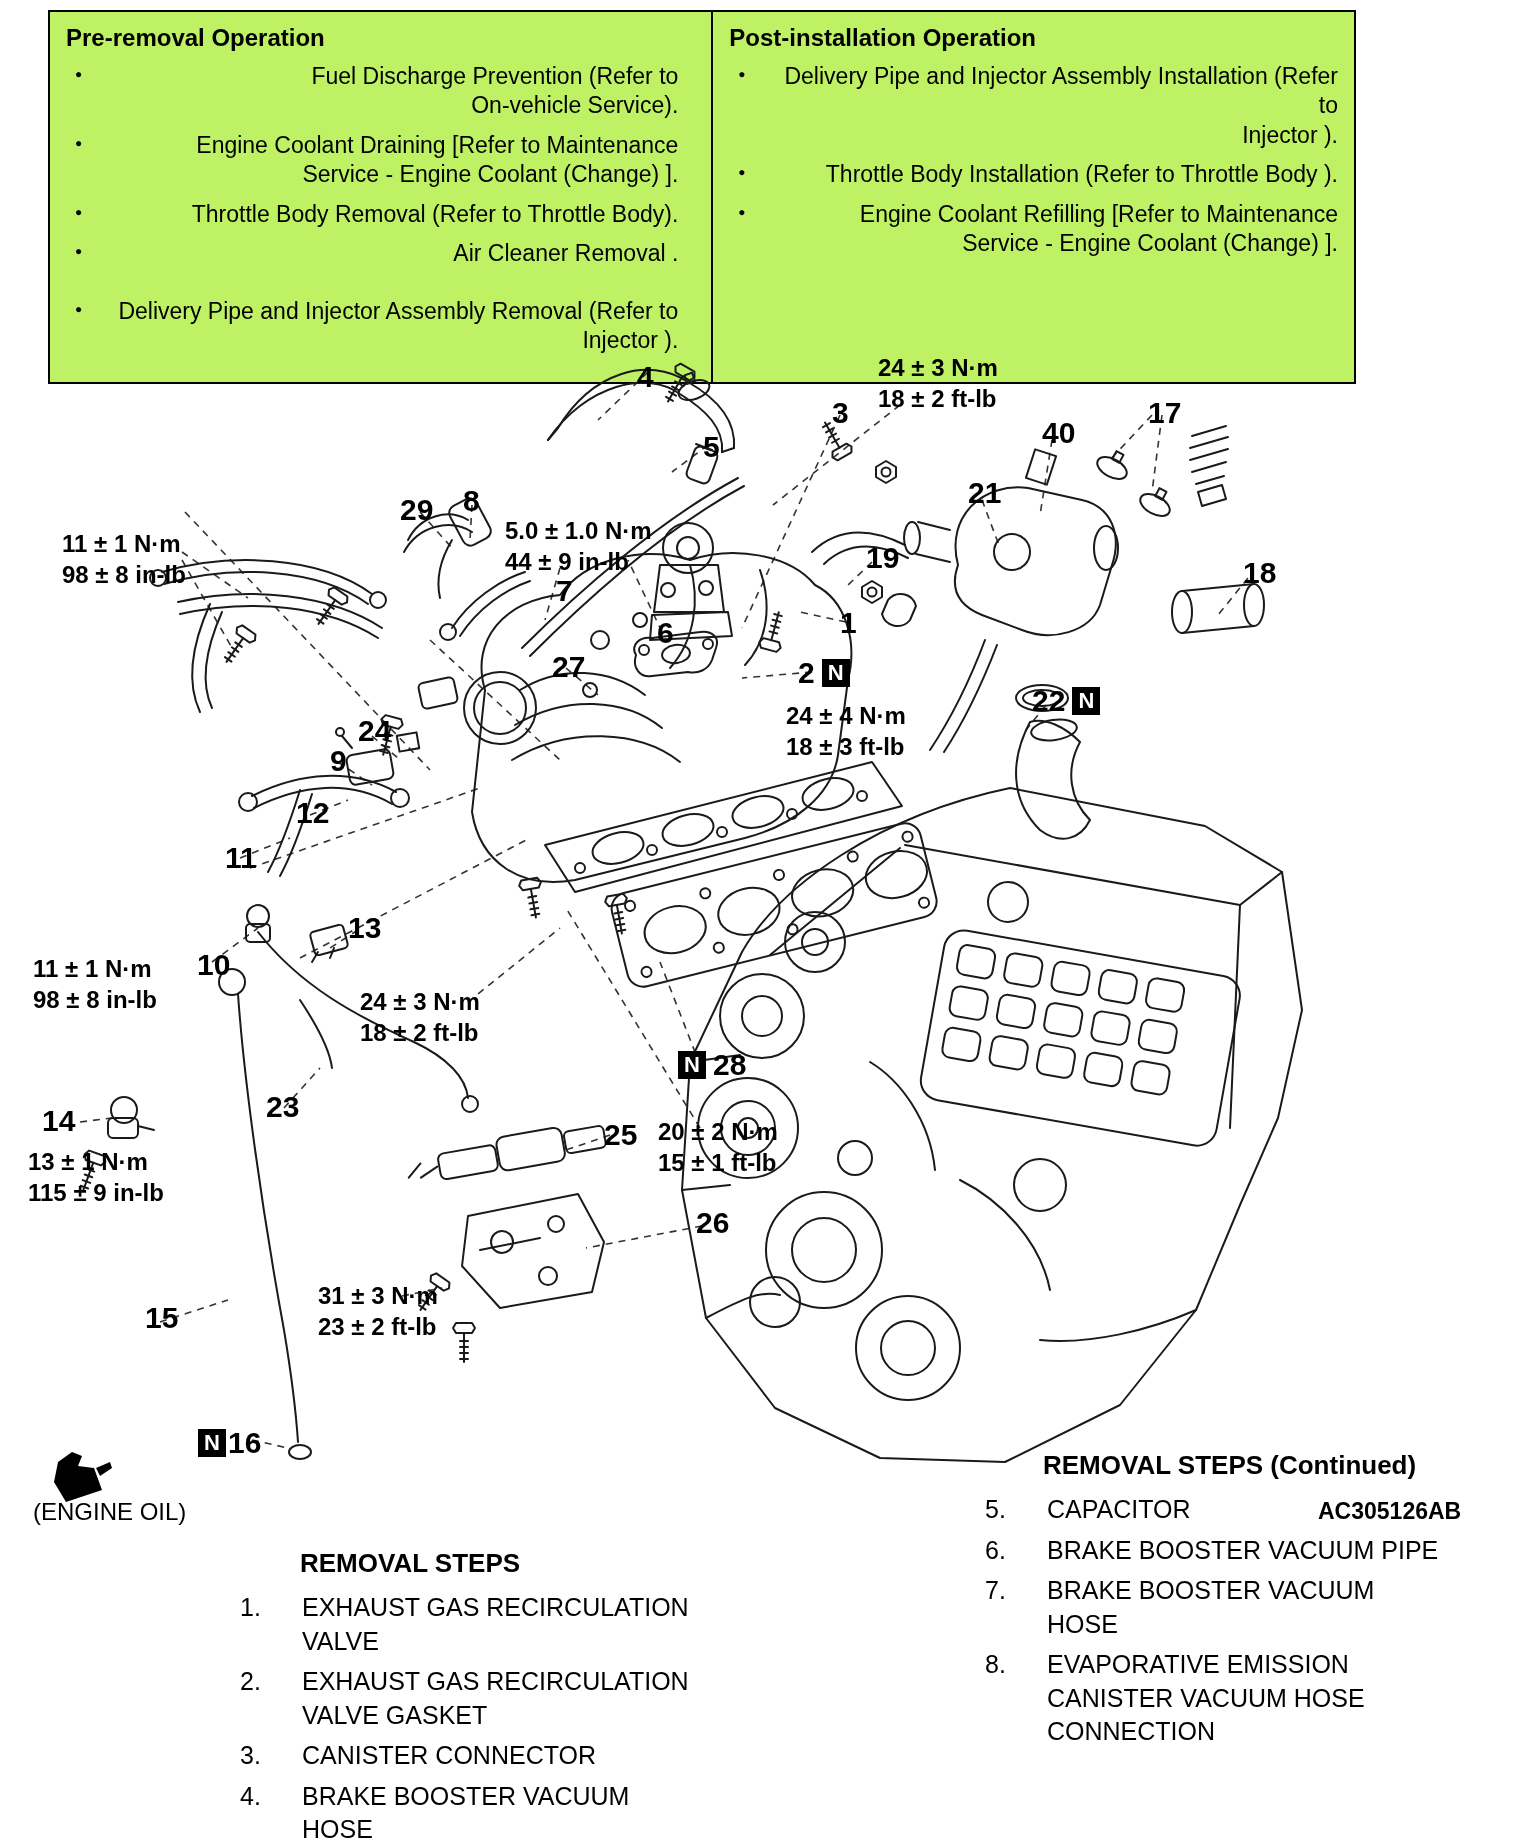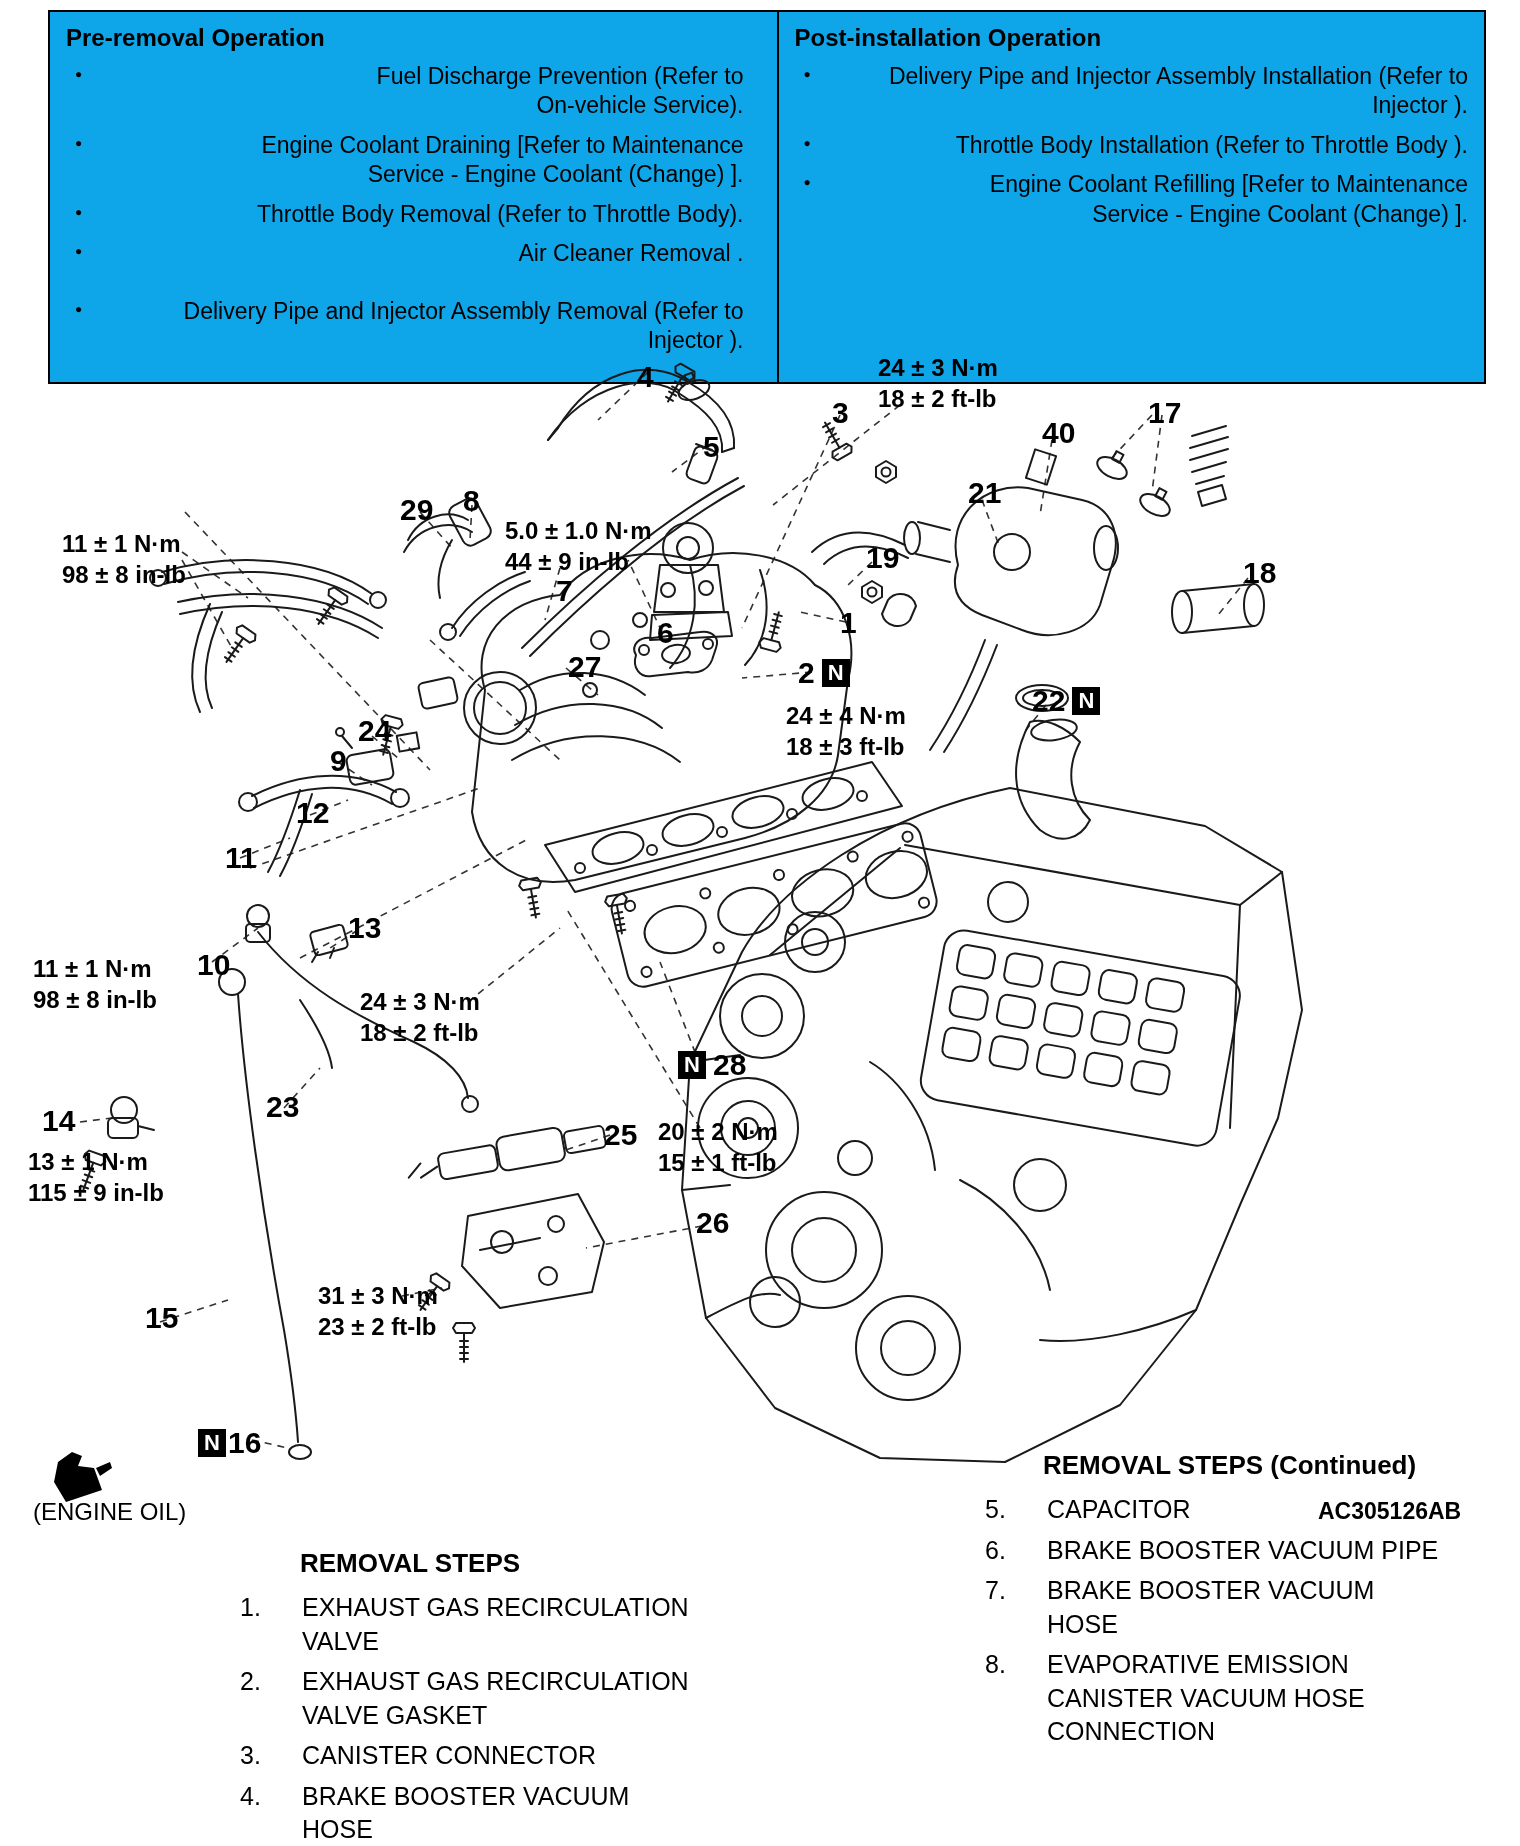--- a/index.html
+++ b/index.html
@@ -1,21 +1,21 @@
 <!DOCTYPE html>
 <html><head>
 <meta charset="utf-8">
 <style>
   html,body{margin:0;padding:0;}
   body{
     width:1520px;height:1846px;position:relative;background:#ffffff;
     font-family:"Liberation Sans", sans-serif;color:#000;overflow:hidden;
   }
   
-  .ops{position:absolute;left:48px;top:10px;width:1438px;display:flex;border:2px solid #000;box-sizing:border-box;background:#0ea5e9;}
+  .ops{position:absolute;left:48px;top:10px;width:1308px;display:flex;border:2px solid #000;box-sizing:border-box;background:#bef264;}
   .opcol{width:710px;box-sizing:border-box;padding:10px 16px 16px 16px;min-height:266px;}
   .opcol.right{width:708px;border-left:2px solid #000;margin-left:17px;}
   .optitle{font-weight:bold;font-size:24px;margin:2px 0 10px 0;}
   .oplist{margin:0;padding:0;list-style:none;font-size:23px;line-height:1.28;}
   .oplist li{position:relative;padding-left:36px;margin-bottom:10px;white-space:pre-line;text-align:right;}
   .oplist li::before{content:"●";position:absolute;left:9px;top:5px;font-size:12px;}
   .gap-lg{margin-top:28px !important;}
   
   .art{position:absolute;left:0;top:0;}
   .co{position:absolute;font-weight:bold;font-size:30px;line-height:1;white-space:nowrap;}
@@ -383,21 +383,21 @@
 <div class="co" style="left:1148px;top:398px">17</div>
 <div class="co" style="left:1042px;top:418px">40</div>
 <div class="co" style="left:968px;top:478px">21</div>
 <div class="co" style="left:400px;top:495px">29</div>
 <div class="co" style="left:463px;top:486px">8</div>
 <div class="co" style="left:556px;top:576px">7</div>
 <div class="co" style="left:657px;top:618px">6</div>
 <div class="co" style="left:866px;top:543px">19</div>
 <div class="co" style="left:840px;top:608px">1</div>
 <div class="co" style="left:1243px;top:558px">18</div>
-<div class="co" style="left:568px;top:652px">27</div>
+<div class="co" style="left:552px;top:652px">27</div>
 <div class="co" style="left:358px;top:716px">24</div>
 <div class="co" style="left:330px;top:746px">9</div>
 <div class="co" style="left:296px;top:798px">12</div>
 <div class="co" style="left:225px;top:843px">11</div>
 <div class="co" style="left:197px;top:950px">10</div>
 <div class="co" style="left:348px;top:913px">13</div>
 <div class="co" style="left:266px;top:1092px">23</div>
 <div class="co" style="left:42px;top:1106px">14</div>
 <div class="co" style="left:604px;top:1120px">25</div>
 <div class="co" style="left:696px;top:1208px">26</div>

